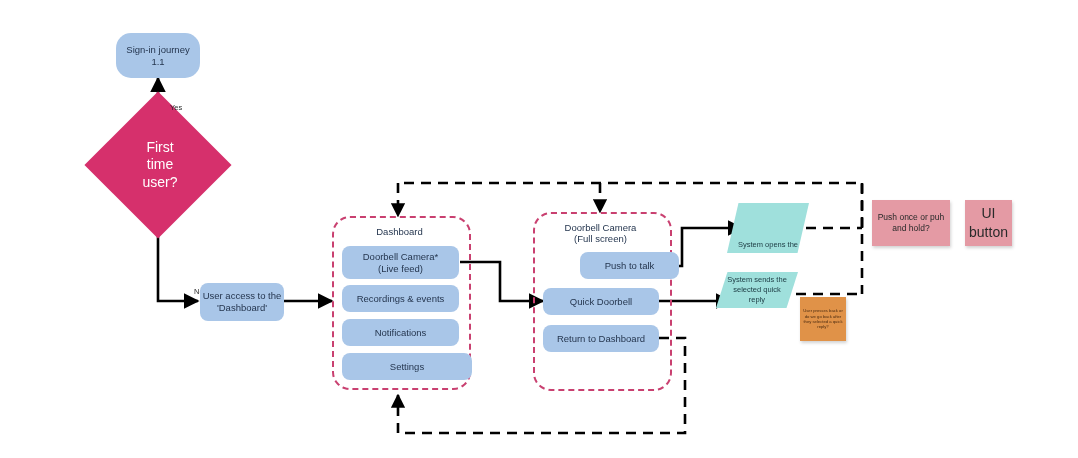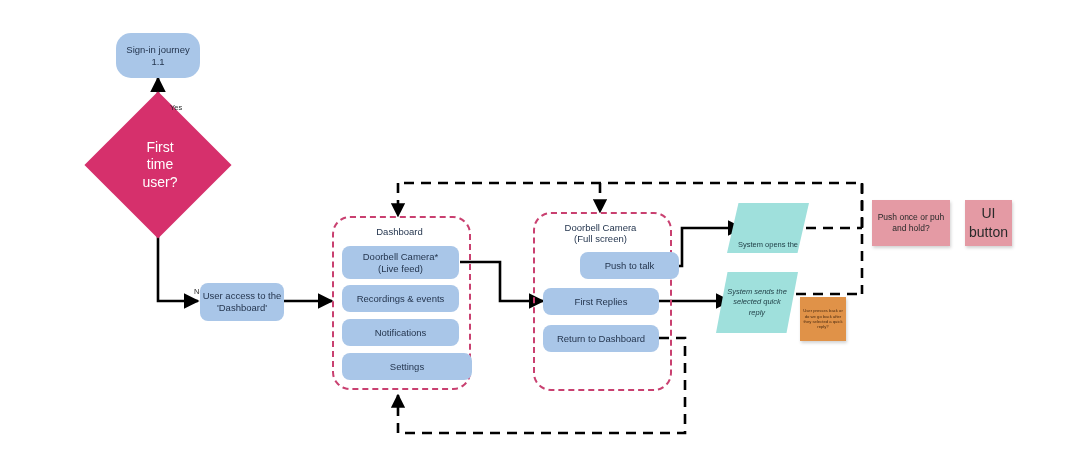--- a/index.html
+++ b/index.html
@@ -124,30 +124,30 @@
   </div>
 
   <div class="group" style="left:533px;top:212px;width:135px;height:175px;"></div>
   <div class="group-title" style="left:533px;top:222px;width:135px;">Doorbell Camera</div>
   <div class="group-title" style="left:533px;top:233px;width:135px;">(Full screen)</div>
 
   <div class="node blue" style="left:548px;top:252px;width:99px;height:27px;margin-left:32px;">
     <span>Push to talk</span>
   </div>
   <div class="node blue" style="left:543px;top:288px;width:116px;height:27px;">
-    <span>First Replies</span>
+    <span>Quick Doorbell</span>
   </div>
   <div class="node blue" style="left:543px;top:325px;width:116px;height:27px;">
     <span>Return to Dashboard</span>
   </div>
 
   <div class="para" style="left:727px;top:203px;width:82px;height:50px;">
     <span style="display:block;width:64px;margin-top:45px;">System opens the audio channel</span>
   </div>
-  <div class="para" style="left:716px;top:272px;width:82px;height:61px;font-style:italic;">
+  <div class="para" style="left:716px;top:272px;width:82px;height:36px;">
     <span style="display:block;width:64px;">System sends the selected quick reply</span>
   </div>
 
   <div class="sticky-orange" style="left:800px;top:297px;width:46px;height:44px;">
     <span>User presses back or do we go back after they selected a quick reply?</span>
   </div>
 
   <div class="sticky-pink" style="left:872px;top:200px;width:78px;height:46px;">
     <span style="display:block;width:68px;">Push once or puh and hold?</span>
   </div>

